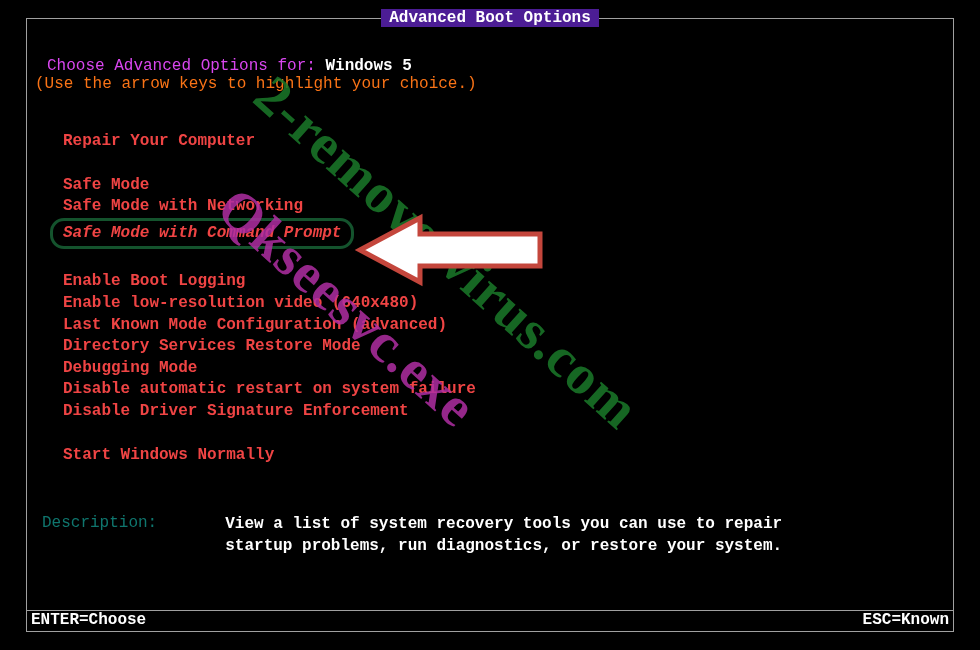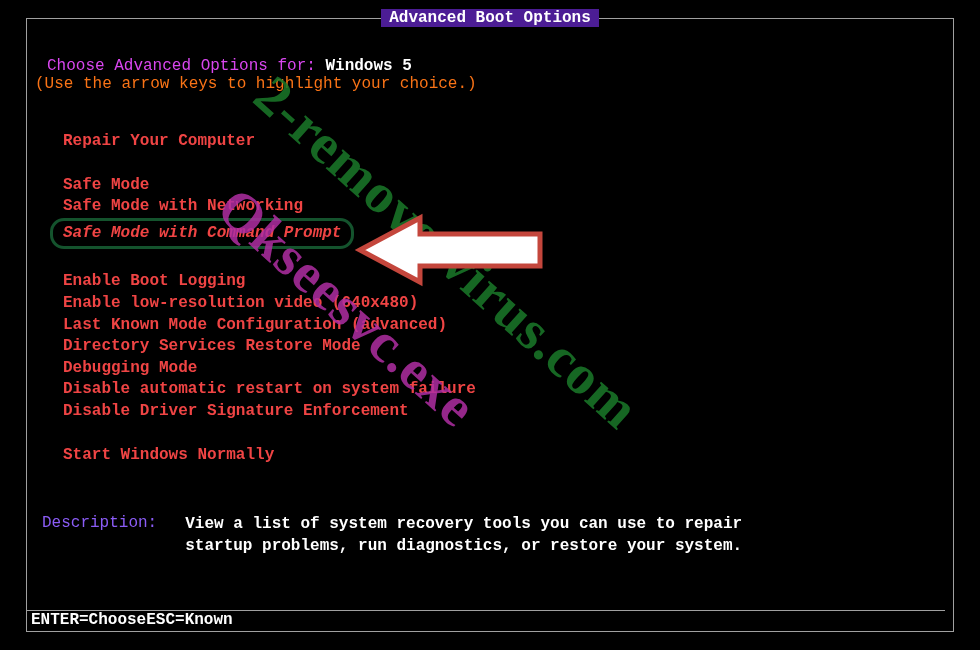--- a/index.html
+++ b/index.html
@@ -75,37 +75,38 @@
     .grp-opt {
       line-height: 1.35;
     }
     .description {
       margin-top: 48px;
       margin-left: 7px;
       display: flex;
       gap: 28px;
     }
     .description .lbl {
-      color: #8b5cf6;
+      color: #0f766e;
       white-space: nowrap;
     }
     .description .txt {
       color: #ffffff;
       font-weight: bold;
       line-height: 1.35;
+      margin-left: 40px;
     }
     .footer {
       position: absolute;
       bottom: 0;
       left: 0;
-      right: 8px;
+      right: 0;
       border-top: 1px solid #a0a0a0;
       padding: 0 4px 2px;
       display: flex;
-      justify-content: flex-start;
+      justify-content: space-between;
       color: #ffffff;
       font-weight: bold;
     }
     
     .watermark {
       position: absolute;
       font-family: Georgia, 'Times New Roman', serif;
       font-weight: bold;
       font-size: 56px;
       transform: rotate(42deg);

